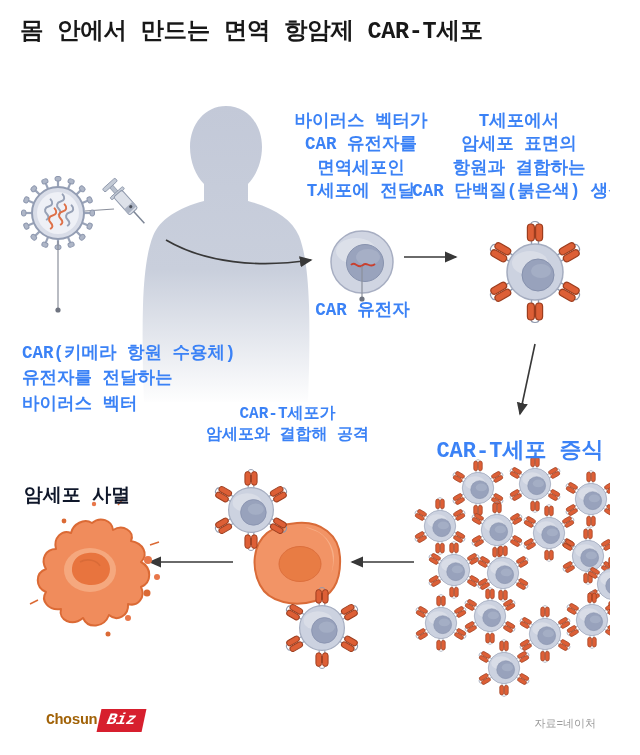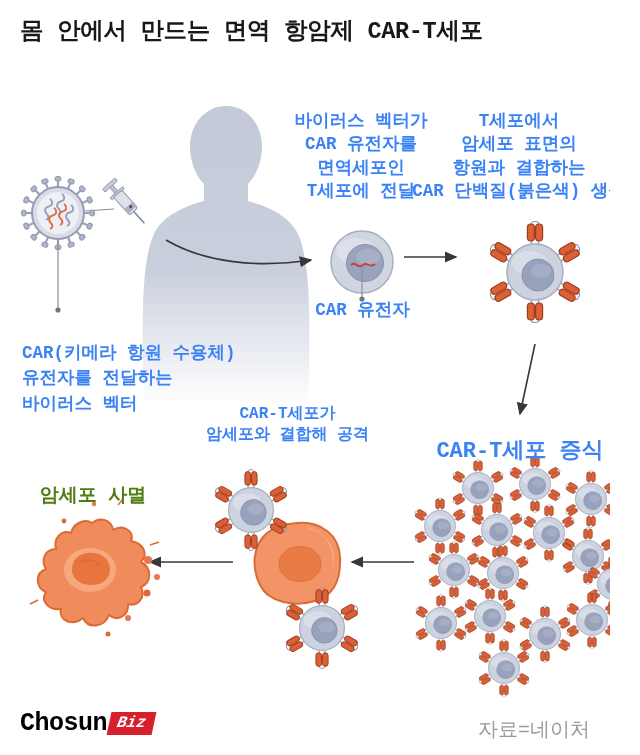--- a/index.html
+++ b/index.html
@@ -9,27 +9,27 @@
   .txt{position:absolute;white-space:pre-line;color:#3b82f6;font-weight:600;
        font-size:17.5px;line-height:1.33;text-align:center;}
   #title{position:absolute;left:20px;top:14px;font-size:23.5px;font-weight:800;
          color:#181818;letter-spacing:-0.3px;white-space:nowrap;}
   #step1{left:261px;top:110px;width:200px;}
   #step2{left:400px;top:110px;width:238px;}
   #vector-caption{left:22px;top:317px;width:220px;text-align:left;line-height:1.45;margin-top:24px;}
   #car-gene{left:300px;top:299px;width:125px;}
   #proliferation{left:420px;top:437px;width:200px;font-size:22px;}
   #attack{left:185px;top:404px;width:205px;font-size:16px;}
-  #death{left:28px;top:484px;width:130px;font-size:19px;font-weight:700;color:#4d7c0f;}
+  #death{left:12px;top:484px;width:130px;font-size:19px;font-weight:700;color:#0f172a;}
   #footer-logo{position:absolute;left:20px;top:709px;display:flex;align-items:center;}
-  #logo-chosun{font-size:25px;font-weight:800;color:#000000;letter-spacing:-0.5px;}
+  #logo-chosun{font-size:15px;font-weight:800;color:#a16207;letter-spacing:-0.5px;margin-left:26px;}
   #logo-badge{display:inline-block;margin-left:2px;background:#d71f2e;color:#ffffff;
               font-size:16px;font-weight:700;font-style:italic;padding:2px 8px 3px 8px;
               transform:skewX(-12deg);}
-  #source{position:absolute;right:20px;top:716px;font-size:20px;color:#9b9b9b;font-weight:500;}
+  #source{position:absolute;right:14px;top:716px;font-size:11px;color:#9b9b9b;font-weight:500;}
 </style>
 </head>
 <body>
 
 <div id="canvas">
 
   <svg id="art" width="640" height="755" viewBox="0 0 640 755">
     <defs>
       <linearGradient id="silGrad" x1="0" y1="105" x2="0" y2="405" gradientUnits="userSpaceOnUse">
         <stop offset="0" stop-color="#c3c9d8"></stop>

